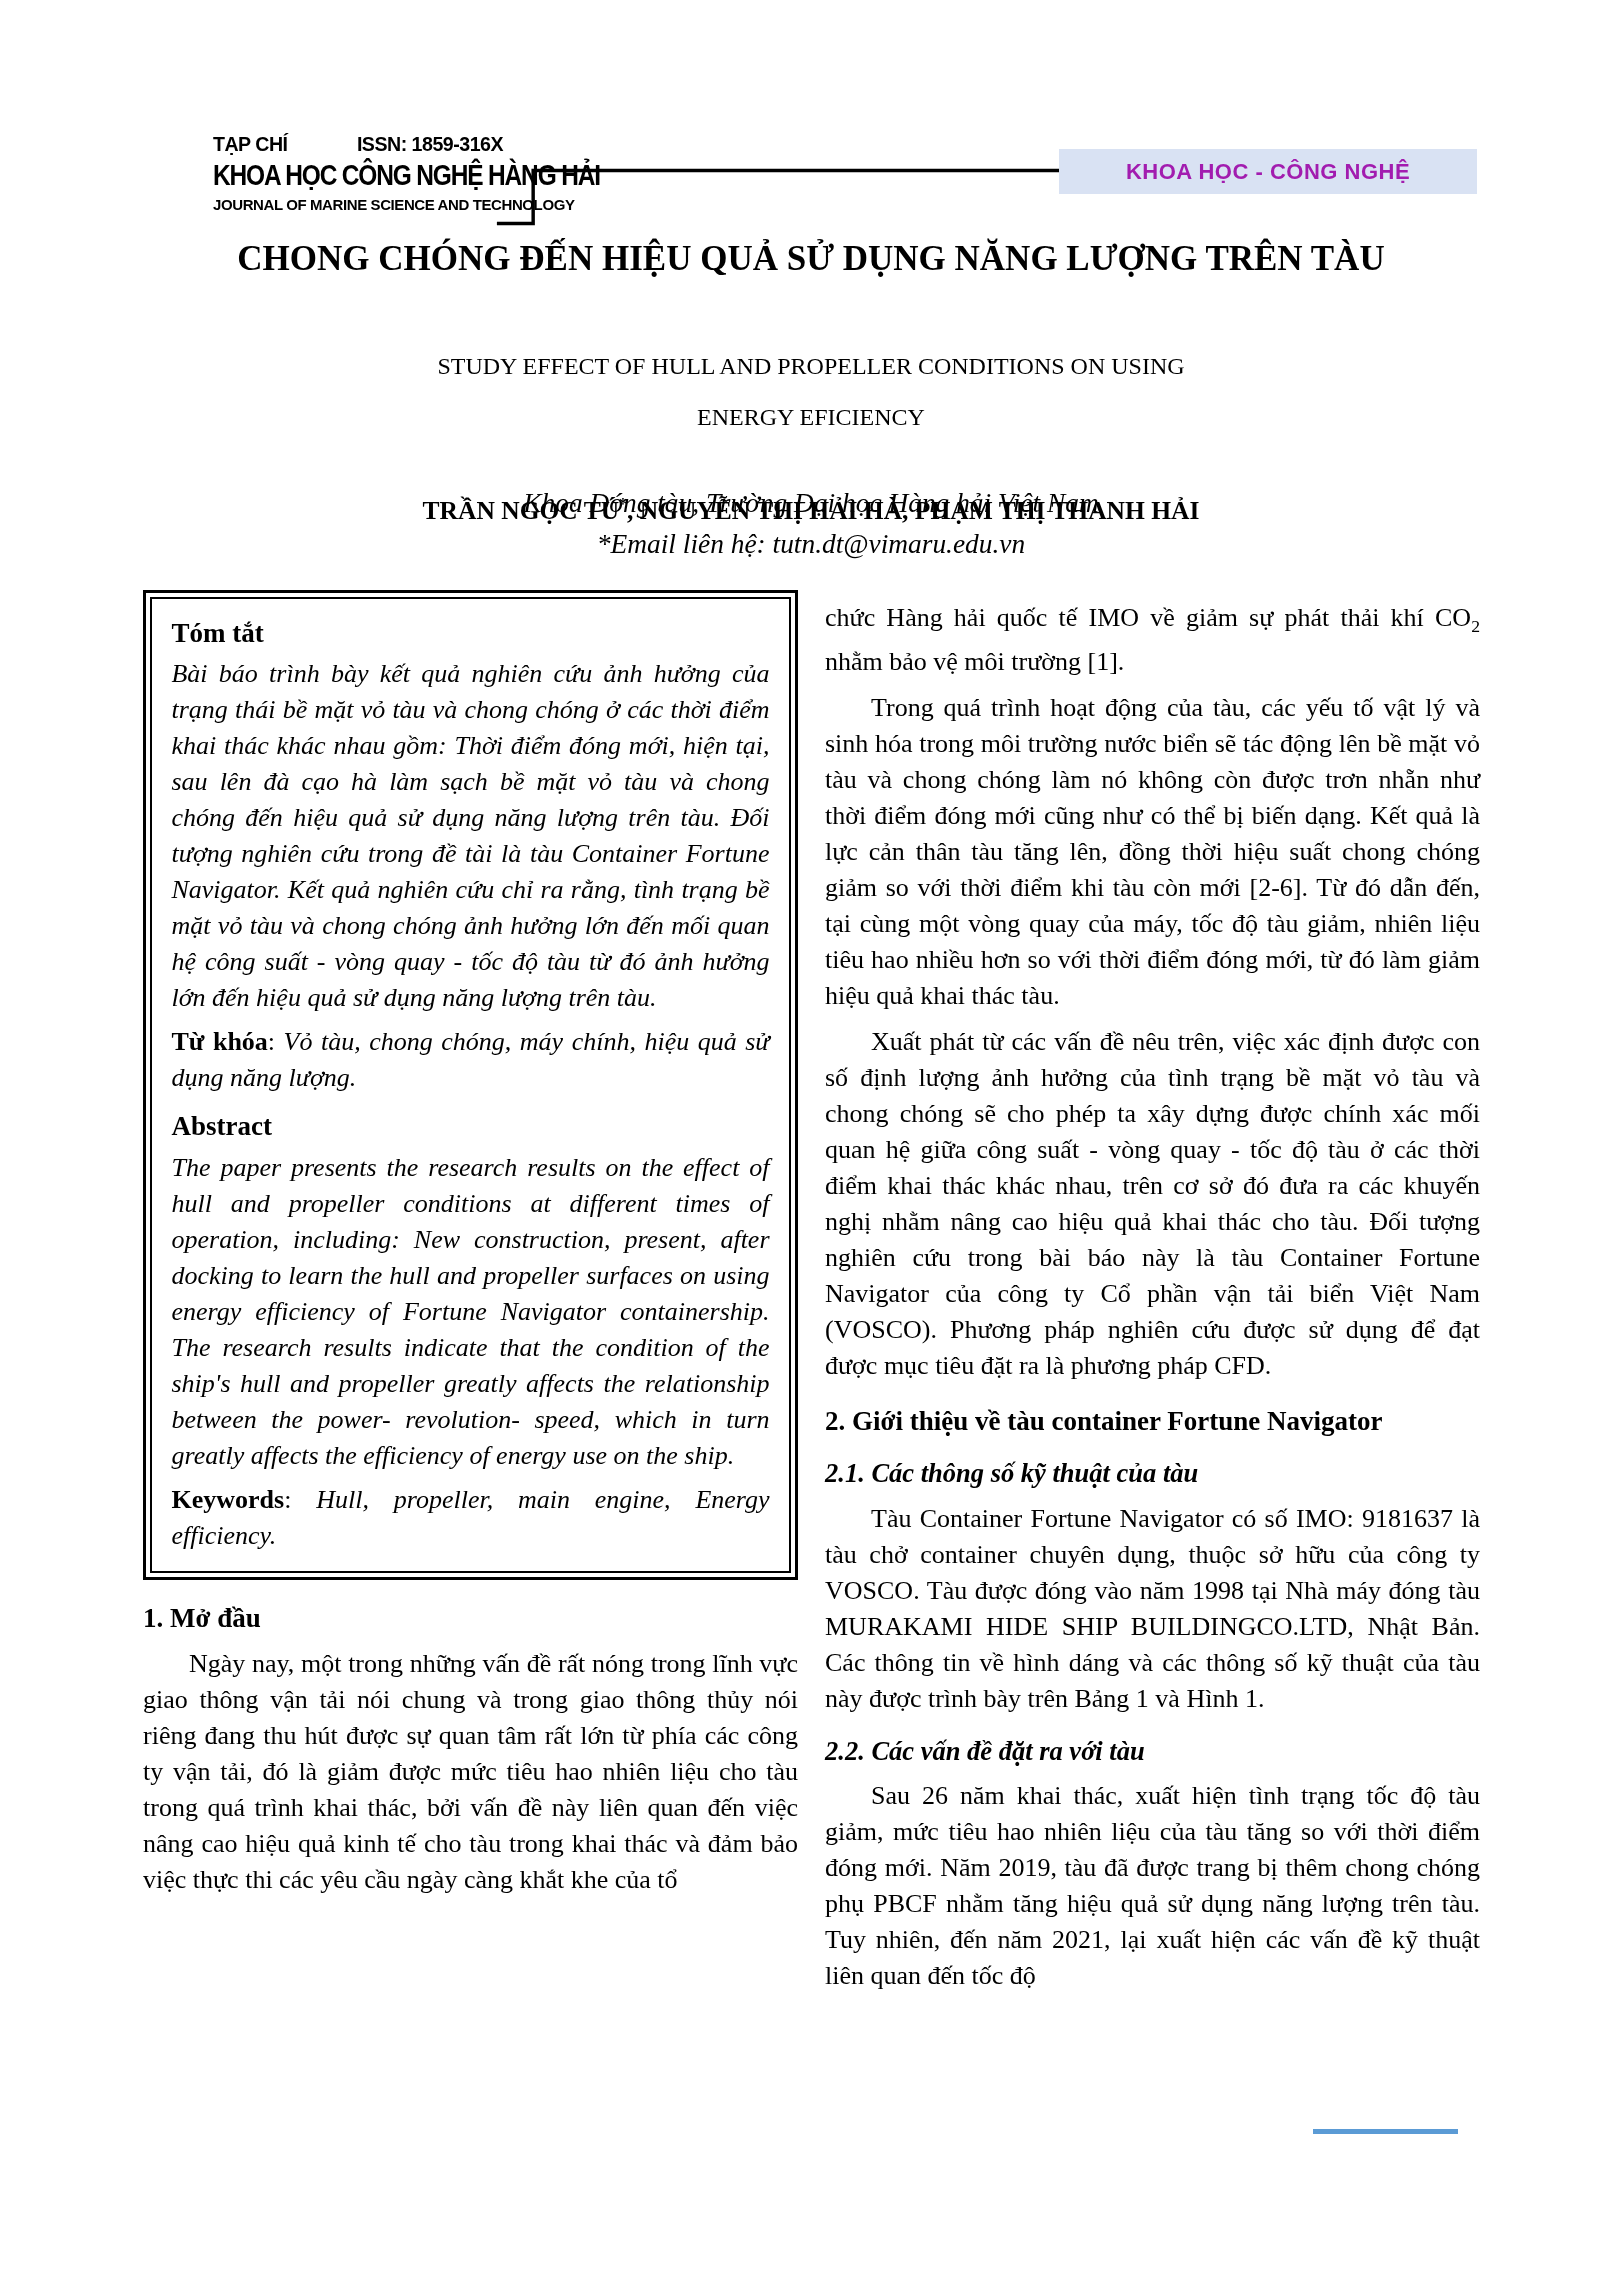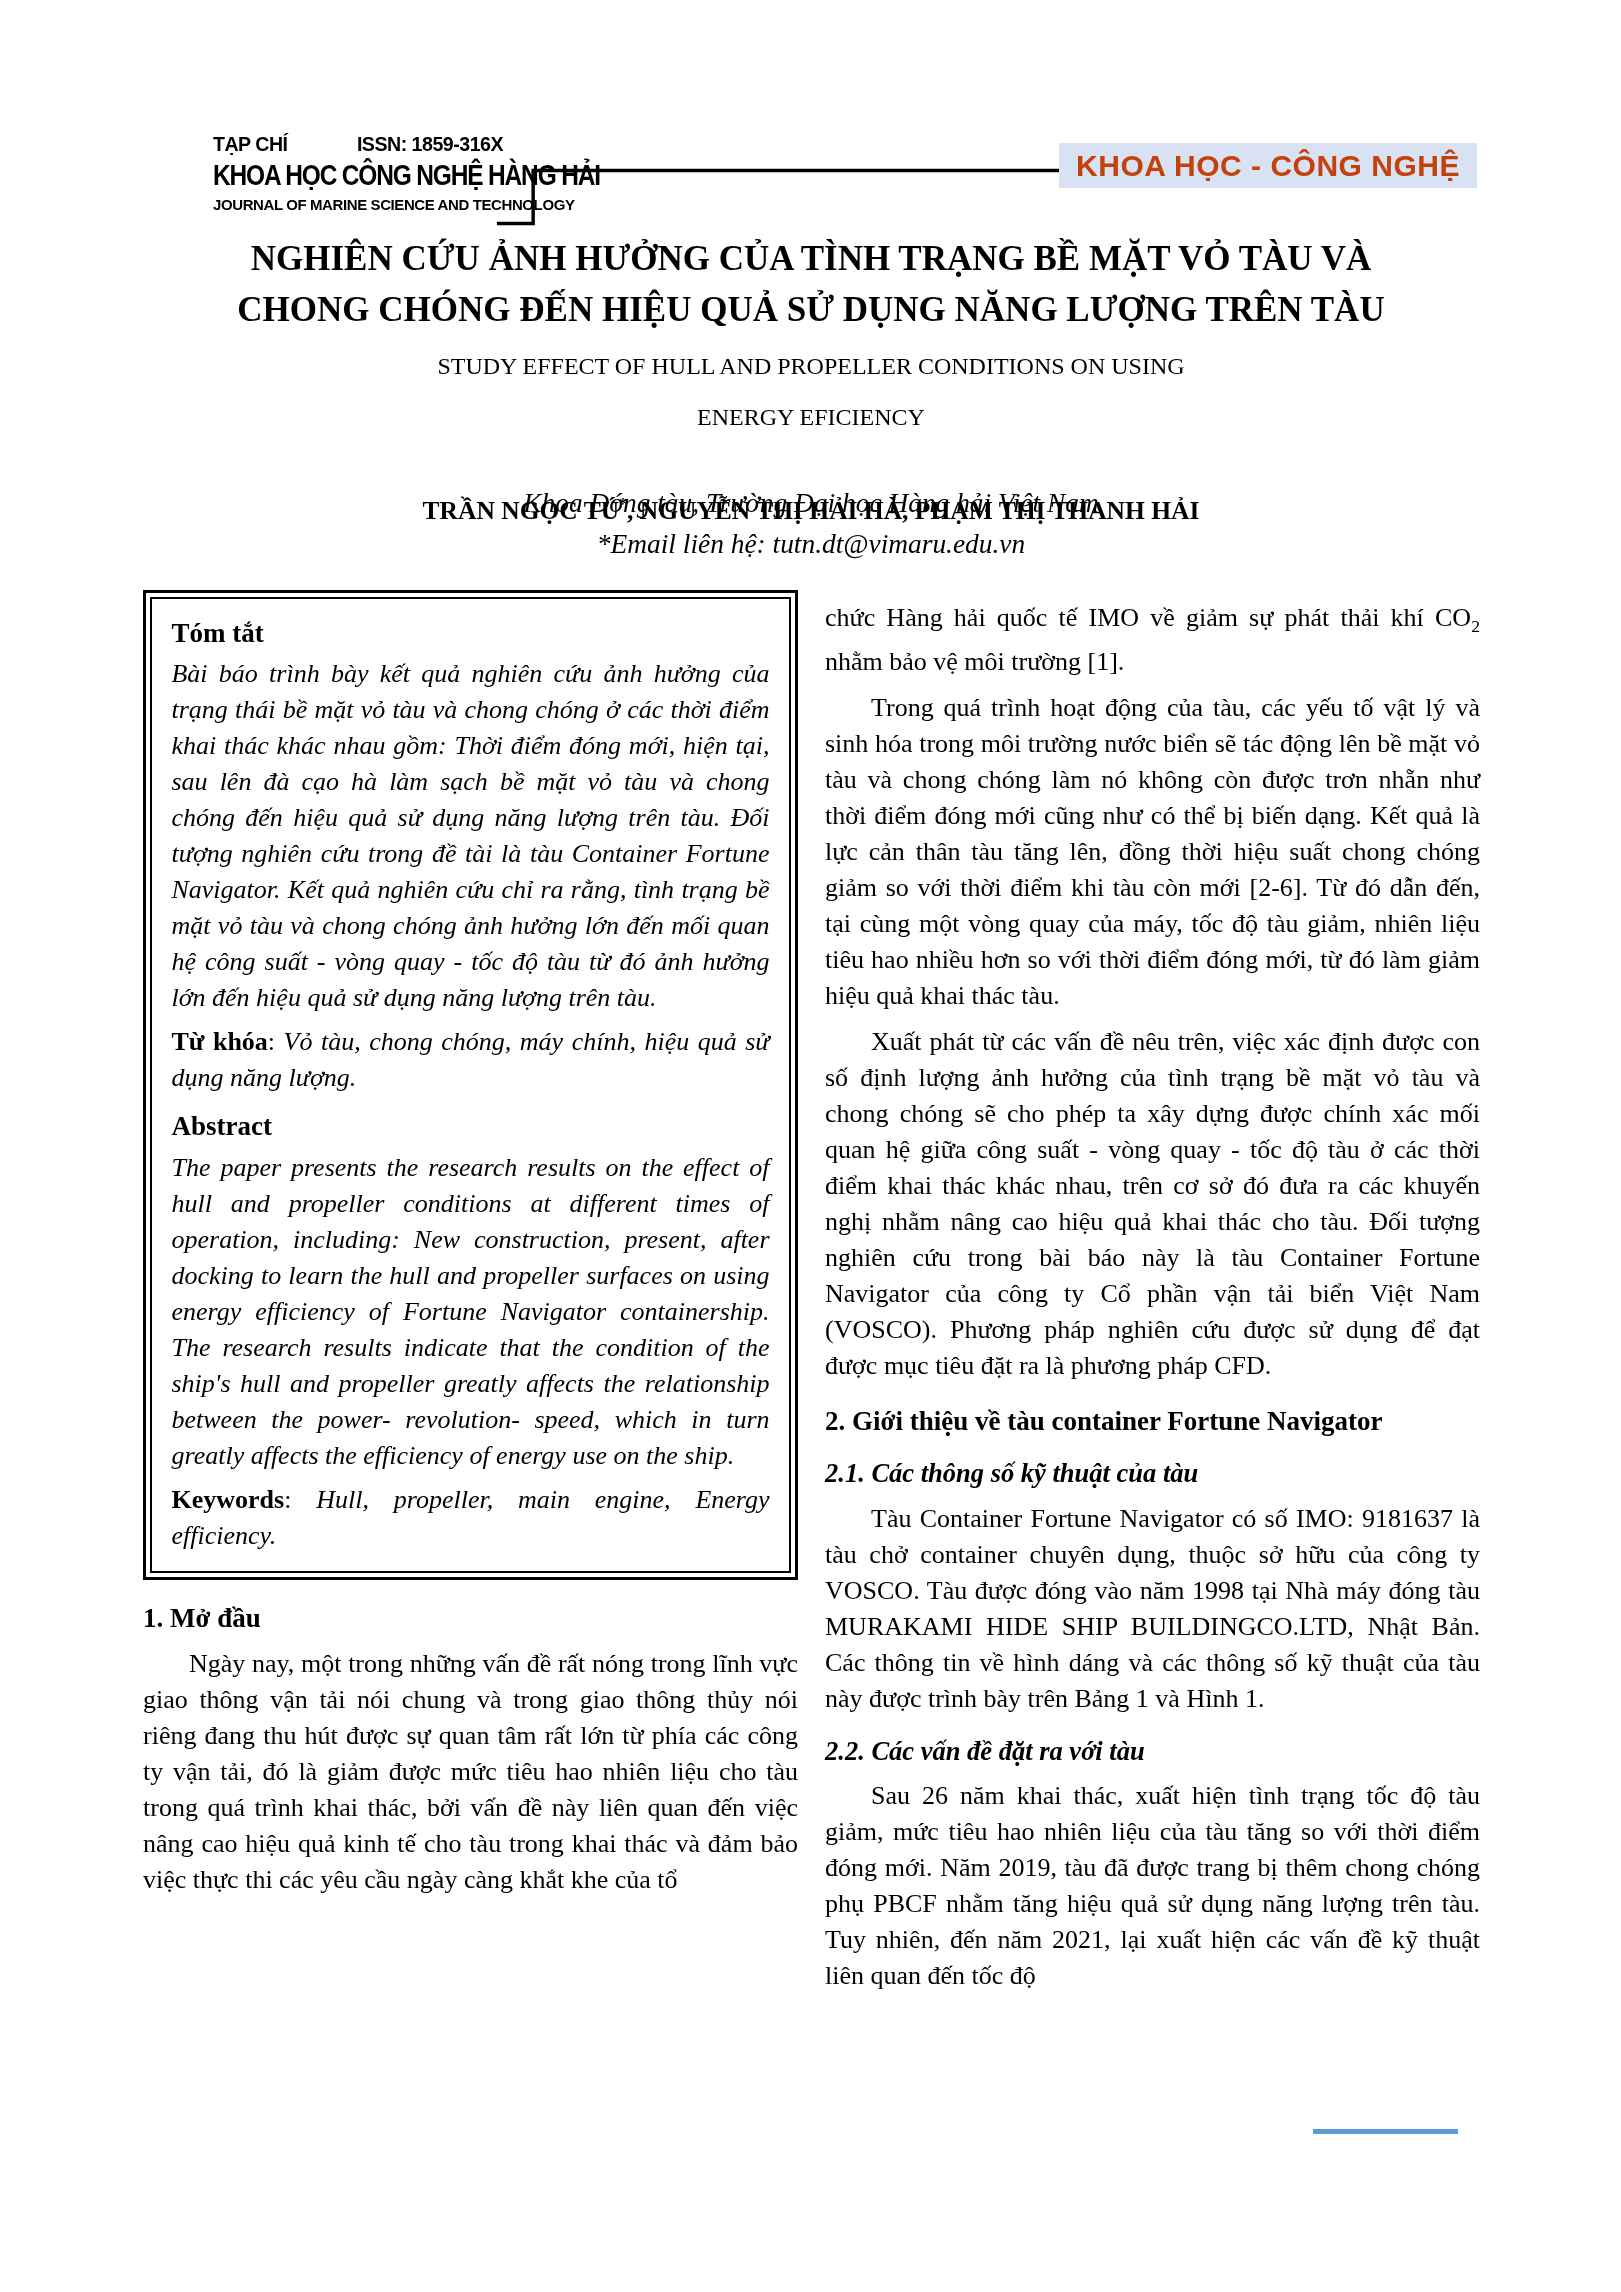--- a/index.html
+++ b/index.html
@@ -10,24 +10,24 @@
   
   .logo { position:absolute; left:213px; top:133px; width:290px; }
   .logo-row1 { display:flex; justify-content:space-between; align-items:baseline;
     font-family:"Liberation Sans", sans-serif; font-weight:bold; font-size:19.6px; letter-spacing:-0.5px; }
   .logo-row2 { font-family:"Liberation Sans", sans-serif; font-weight:bold; font-size:25.5px;
     letter-spacing:-1.2px; white-space:nowrap; transform:scale(0.96,1.12); transform-origin:left center; margin-top:4.9px; }
   .logo-row3 { font-family:"Liberation Sans", sans-serif; font-weight:bold; font-size:15px;
     letter-spacing:-0.4px; white-space:nowrap; margin-top:5.9px; }
   .connector { position:absolute; left:0; top:0; width:1621px; height:294px; pointer-events:none; }
   .banner {
-    position:absolute; left:1059px; top:143px; width:418px; height:45px;
+    position:absolute; left:1059px; top:149px; width:418px; height:45px;
     display:flex; align-items:center; justify-content:center;
-    font-family:"Liberation Sans", sans-serif; font-weight:bold; font-size:30px;
-    color:#c2410c; letter-spacing:0.5px;
+    font-family:"Liberation Sans", sans-serif; font-weight:bold; font-size:22px;
+    color:#a21caf; letter-spacing:0.5px;
   }
   
   .title-vi { position:absolute; left:74px; top:233px; width:1474px; text-align:center;
     font-weight:bold; font-size:35px; line-height:51px; }
   .title-en { position:absolute; left:74px; top:341px; width:1474px; text-align:center;
     font-weight:normal; font-size:24px; line-height:51px; }
   .authors { position:absolute; left:74px; top:447px; width:1474px; text-align:center;
     font-weight:bold; font-size:25.5px;margin-top:48px; }
   .authors sup { font-size:0.62em; }
   .affiliation { position:absolute; left:74px; top:488px; width:1474px; text-align:center;
@@ -75,21 +75,20 @@
     <div class="logo-row3">JOURNAL OF MARINE SCIENCE AND TECHNOLOGY</div>
   </div>
 
   <svg class="connector" viewBox="0 0 1654 300">
     <polyline points="507,228 544,228 544,174 1082,174" fill="none" stroke="#000" stroke-width="3.5"></polyline>
   </svg>
 
   <div class="banner" style="background:#d9e2f3;">KHOA HỌC - CÔNG NGHỆ</div>
 
   <div class="title-vi">
-    <div>NGHIÊN CỨU ẢNH HƯỞNG CỦA TÌNH TRẠNG BỀ MẶT VỎ TÀU VÀ</div>
     <div>CHONG CHÓNG ĐẾN HIỆU QUẢ SỬ DỤNG NĂNG LƯỢNG TRÊN TÀU</div>
   </div>
   <div class="title-en">
     <div>STUDY EFFECT OF HULL AND PROPELLER CONDITIONS ON USING</div>
     <div>ENERGY EFICIENCY</div>
   </div>
   <div class="authors"><span>TRẦN NGỌC TÚ</span><sup>*</sup><span>, NGUYỄN THỊ HẢI HÀ, PHẠM THỊ THANH HẢI</span></div>
   <div class="affiliation">Khoa Đóng tàu, Trường Đại học Hàng hải Việt Nam</div>
   <div class="email">*Email liên hệ: tutn.dt@vimaru.edu.vn</div>
 

